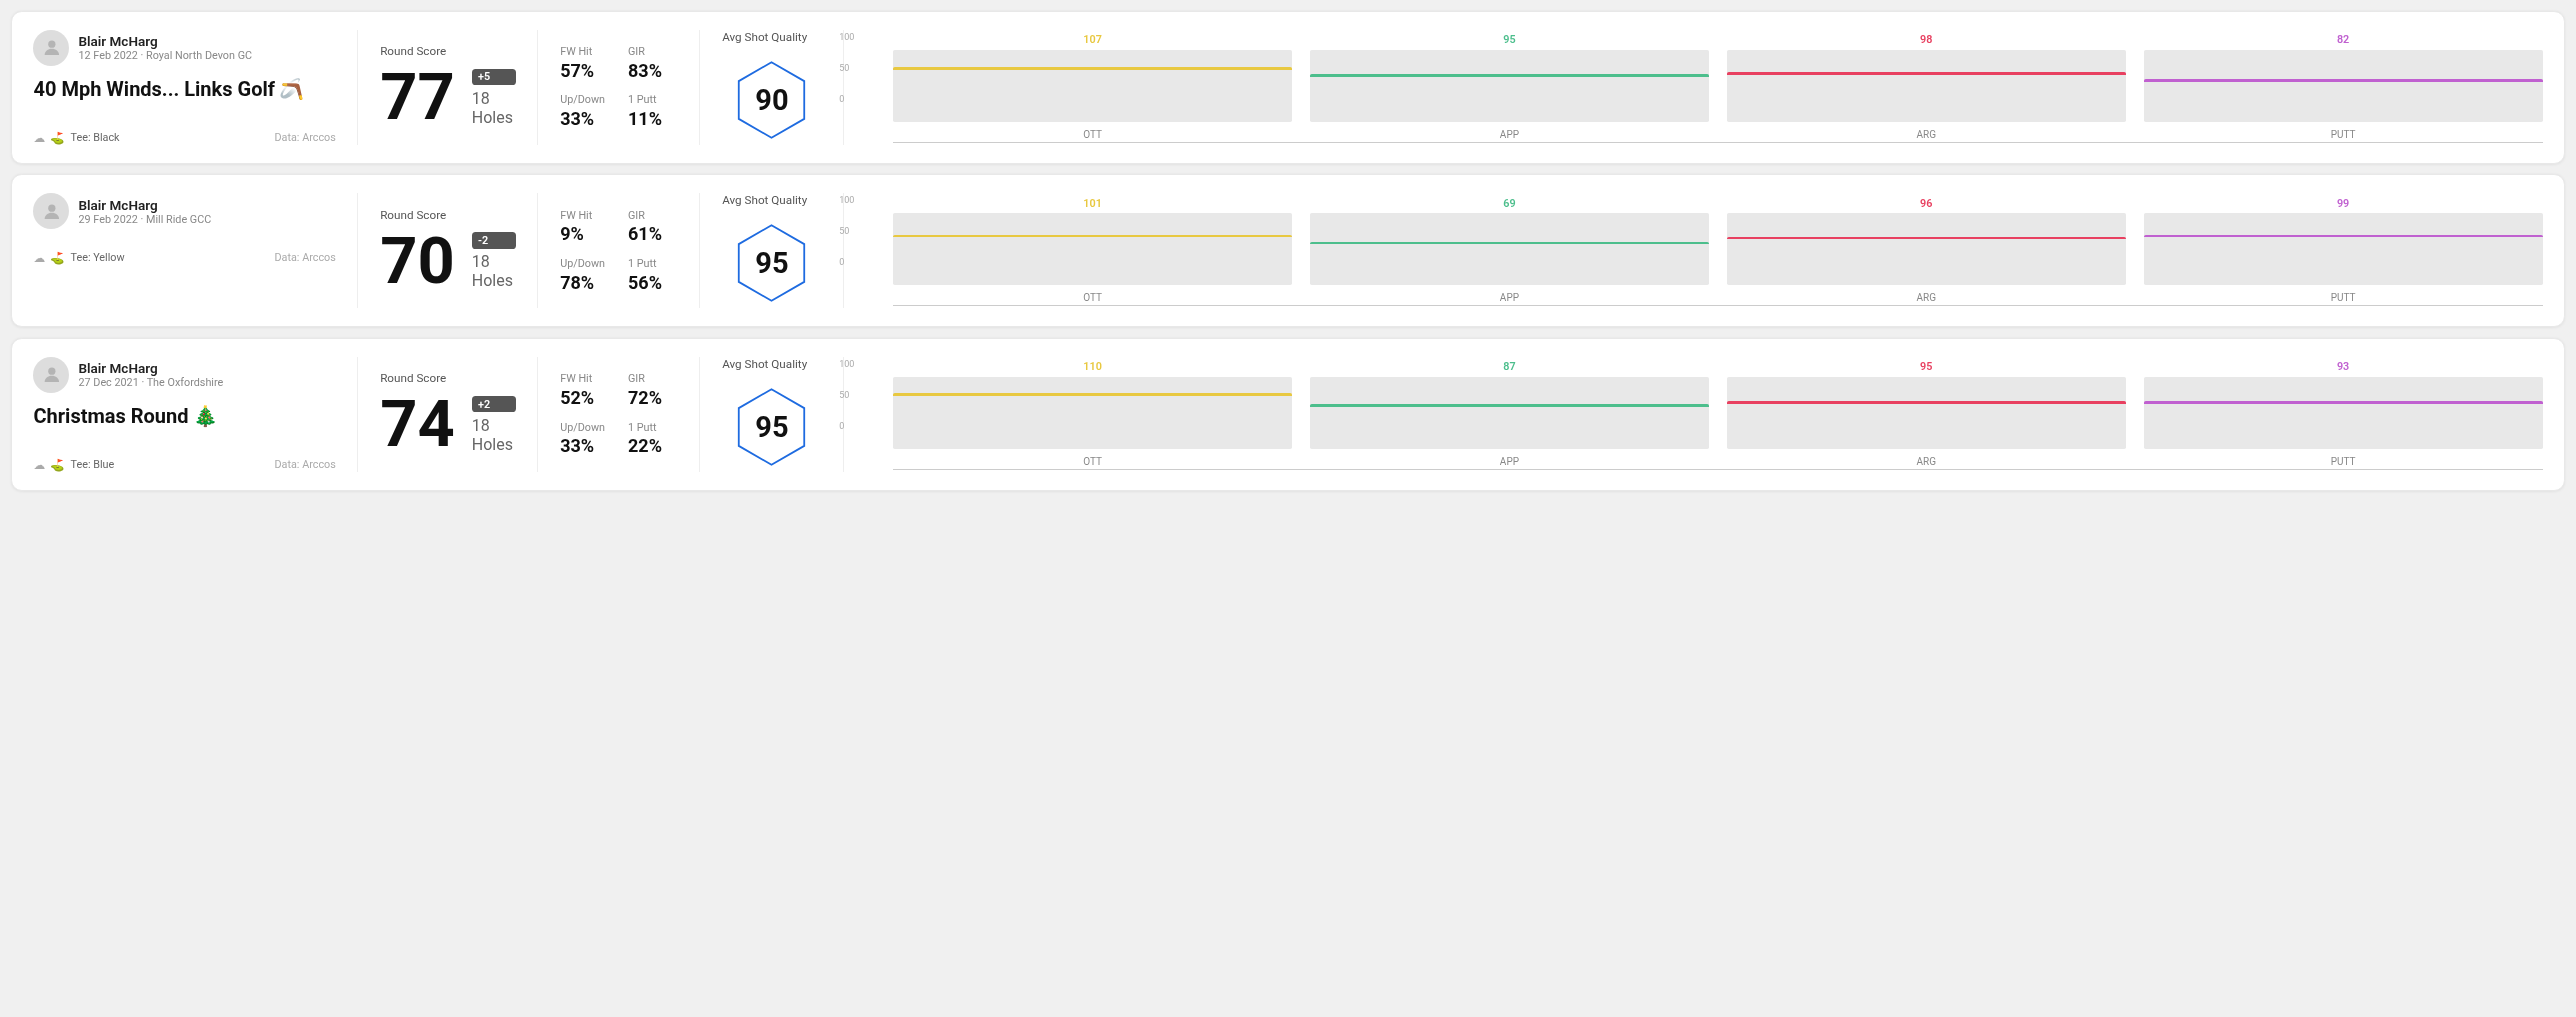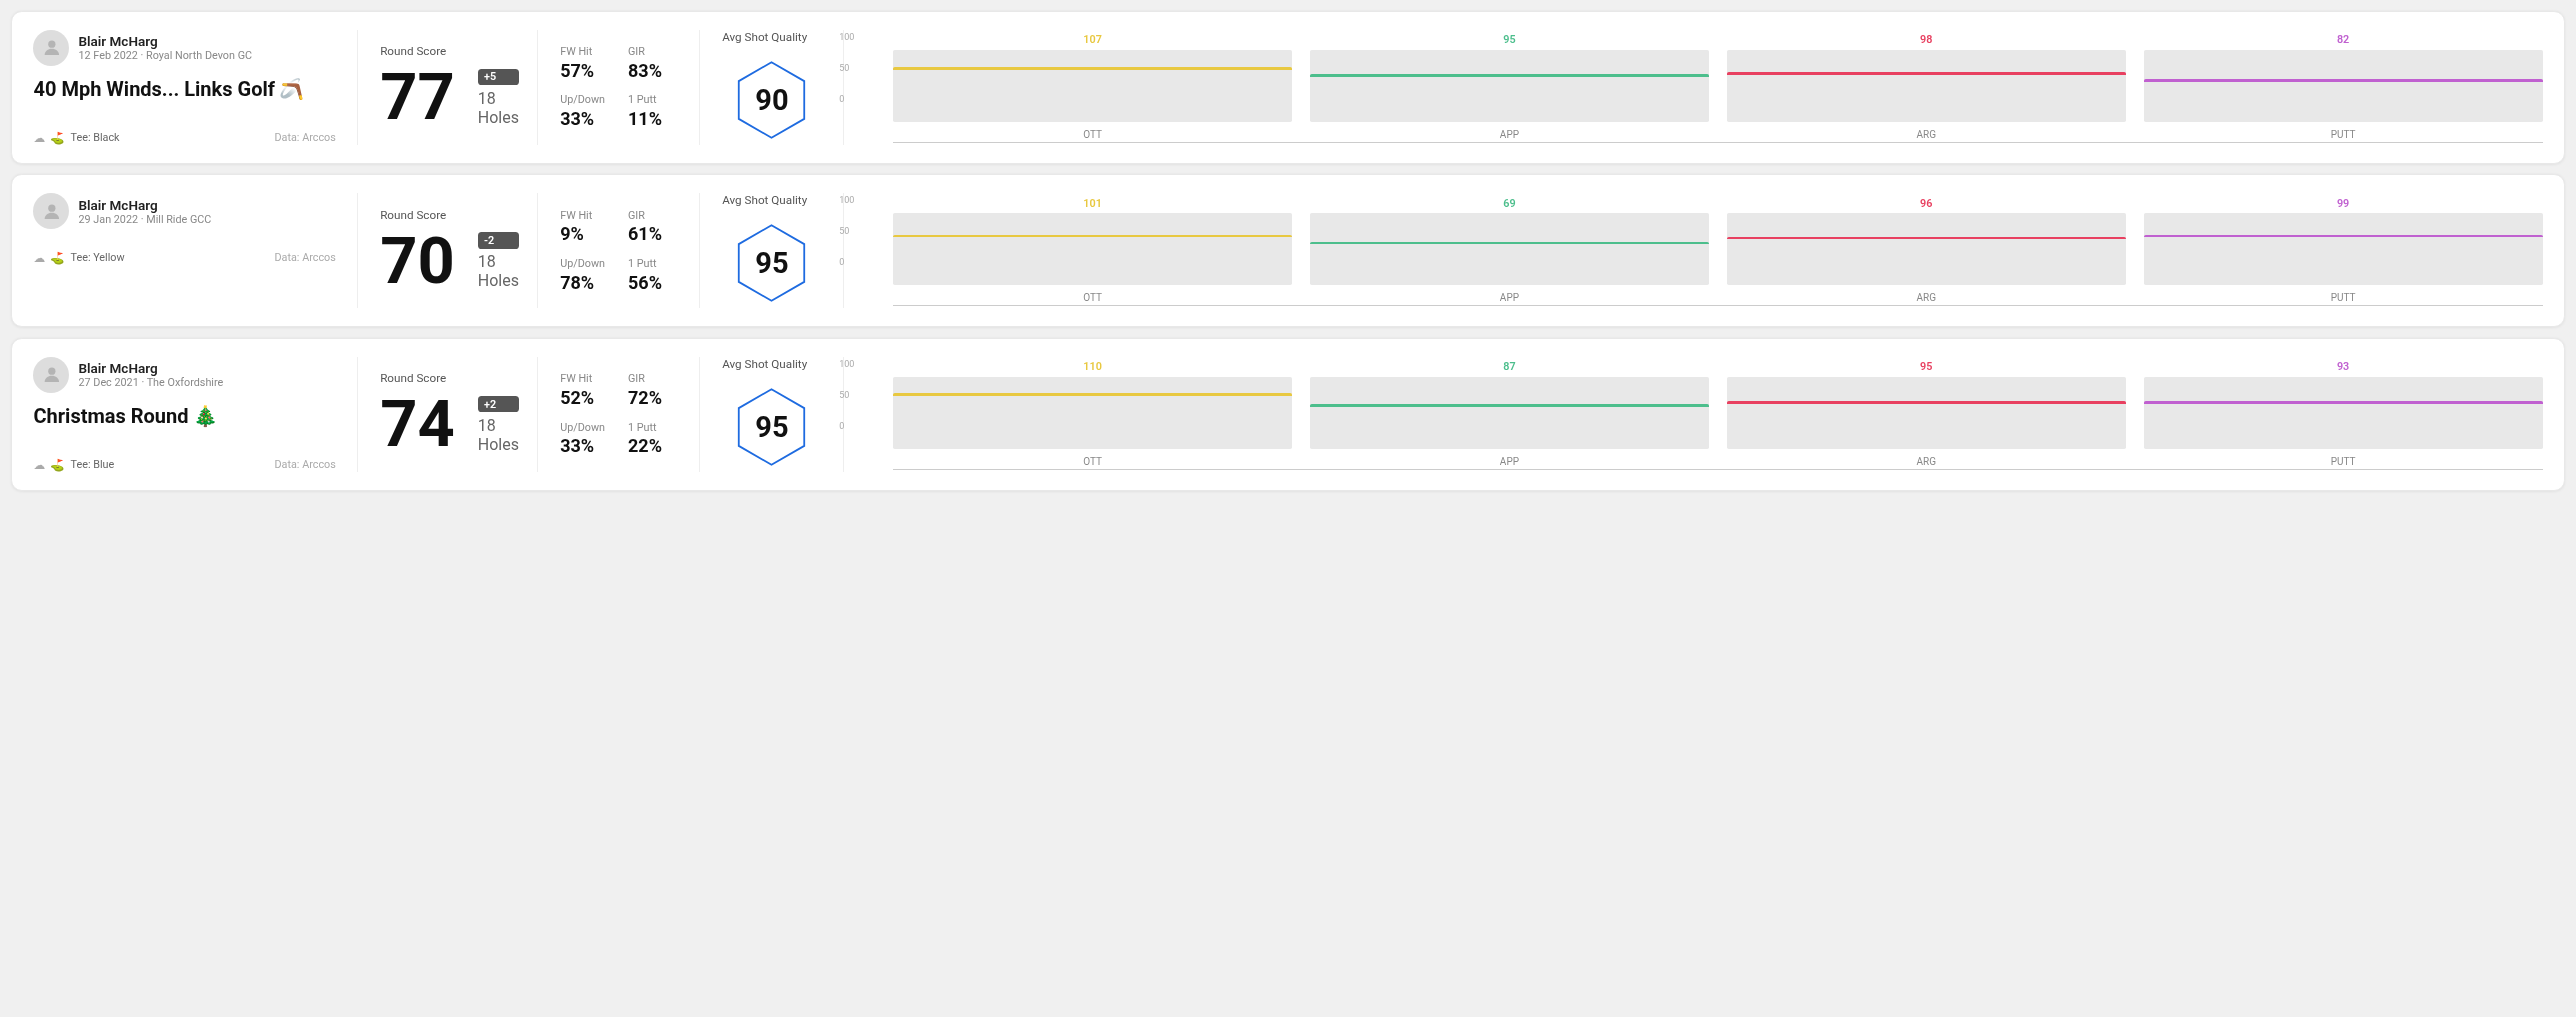--- a/index.html
+++ b/index.html
@@ -88,21 +88,21 @@
       border-right: 0.9px solid #eee;
     }
     .section-label {
       font-size: 11.7px;
       color: #555;
       margin-bottom: 7.2px;
     }
     .score-row {
       display: flex;
       align-items: center;
-      gap: 23px;
+      gap: 17px;
     }
     .score-big {
       font-size: 65px;
       font-weight: 700;
       color: #111;
       line-height: 1;
     }
     .score-details {
       display: flex;
       flex-direction: column;
@@ -374,21 +374,21 @@
       <div class="left-section">
         <div class="user-header">
           <div class="avatar">
             <svg width="21.7" height="21.7" viewBox="0 0 24 24" fill="#999">
               <circle cx="12" cy="8" r="4"></circle>
               <path d="M4 20c0-4 3.6-7 8-7s8 3 8 7"></path>
             </svg>
           </div>
           <div class="user-info">
             <div class="user-name">Blair McHarg</div>
-            <div class="user-meta">29 Jan 2022 · Mill Ride GCC</div>
+            <div class="user-meta">29 Feb 2022 · Mill Ride GCC</div>
           </div>
         </div>
         <div class="footer-row">
           <div class="tee-info">
     <span style="color:#aaa;font-size:11.7px;">☁</span>
     <span style="color:#aaa;font-size:11.7px;">⛳</span>
     <span>Tee: Yellow</span>
   </div>
           <div class="data-source">Data: Arccos</div>
         </div>

